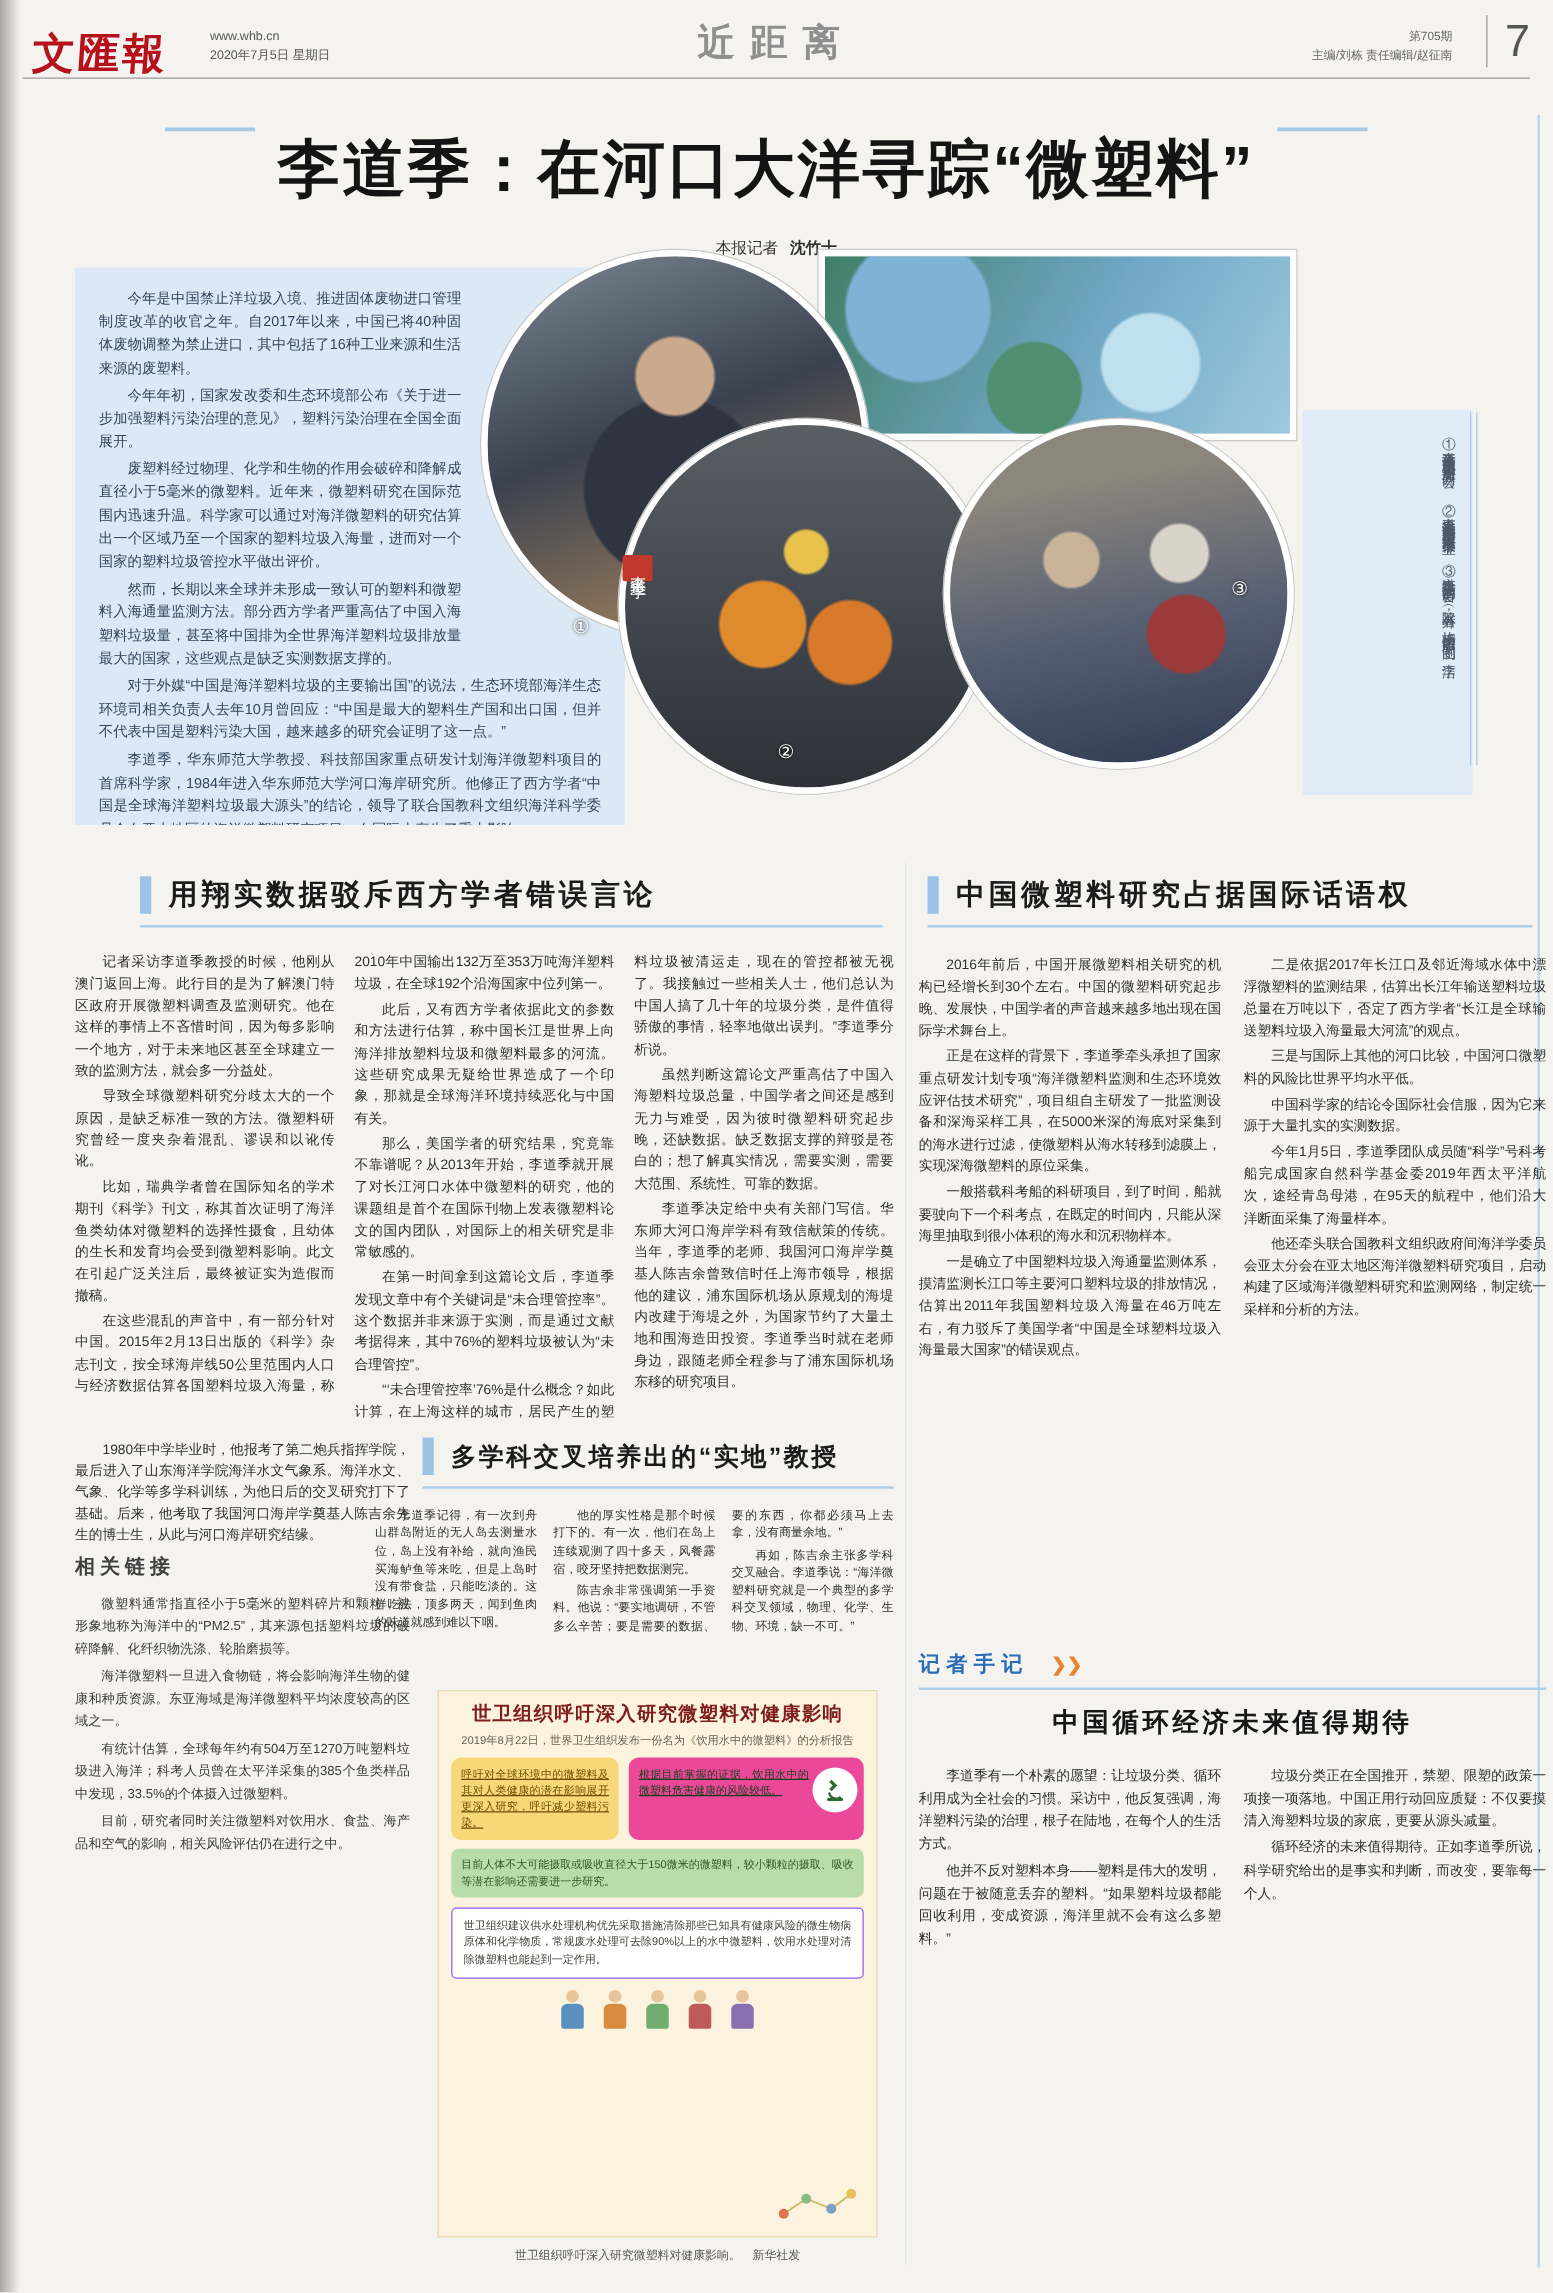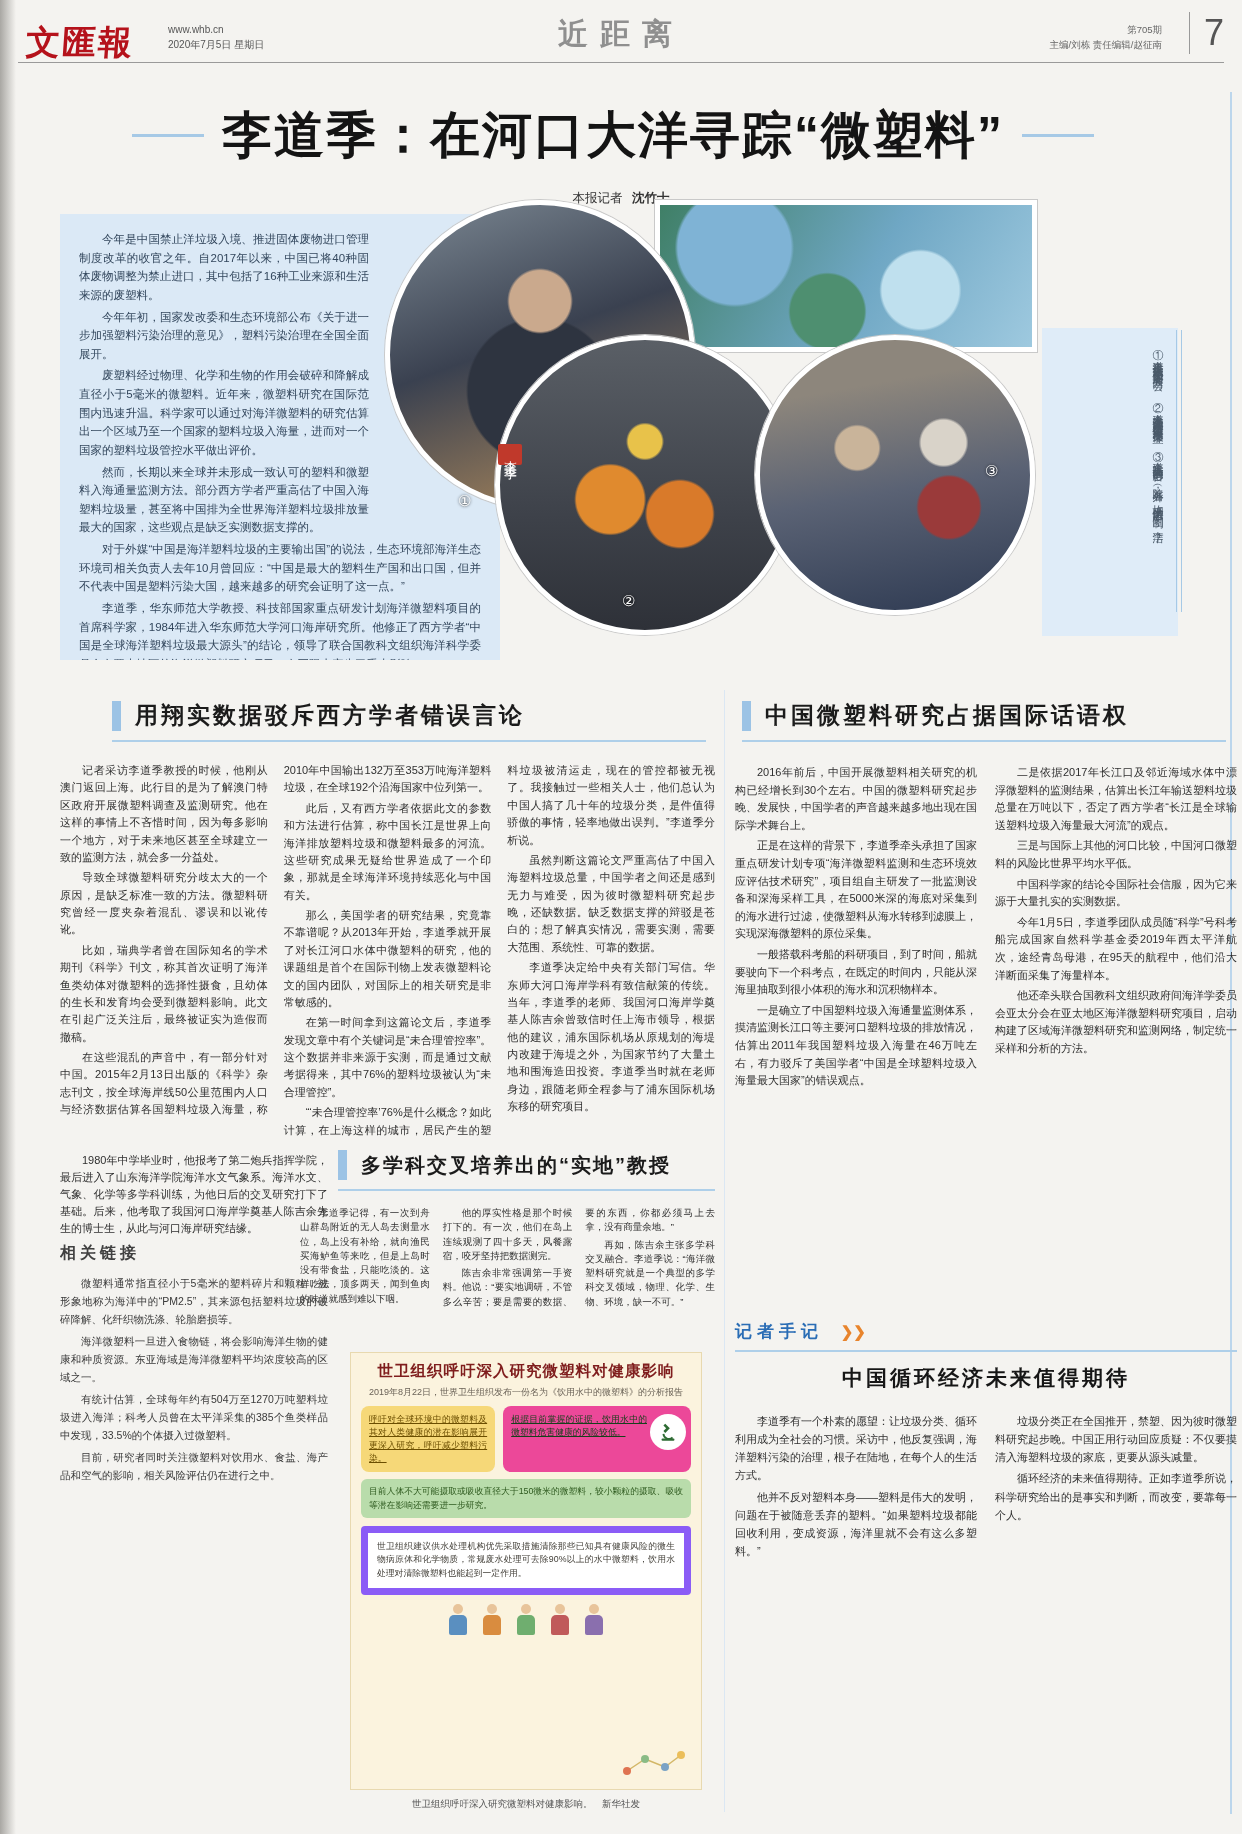--- a/index.html
+++ b/index.html
@@ -7,21 +7,21 @@
   .page{position:absolute;inset:0;}
   .scan-edge{position:absolute;left:0;top:0;width:16px;height:1834px;background:linear-gradient(90deg,#a9a7a3,#f4f3f0);}
   
   .masthead-name{position:absolute;left:26px;top:20px;font-size:34px;font-weight:900;color:#b5121b;letter-spacing:2px;transform:skewX(-4deg);}
   .masthead-meta{position:absolute;left:168px;top:22px;font-size:10px;line-height:1.5;color:#555;}
   .section-title{position:absolute;left:0;right:0;top:14px;text-align:center;font-size:30px;color:#8f8f8f;letter-spacing:12px;font-weight:600;}
   .issue-meta{position:absolute;right:80px;top:22px;text-align:right;font-size:9.5px;line-height:1.6;color:#666;}
   .page-number{position:absolute;right:18px;top:12px;font-size:36px;color:#555;border-left:1px solid #999;padding-left:14px;height:42px;line-height:42px;}
   .header-rule{position:absolute;left:18px;top:62px;width:1206px;height:1px;background:#9a9a9a;}
   
-  .headline-row{position:absolute;left:0;right:16px;top:102px;display:flex;align-items:center;justify-content:center;gap:18px;}
+  .headline-row{position:absolute;left:0;right:16px;top:102px;display:flex;justify-content:center;gap:18px;}
   .headline-dash{width:72px;height:3px;background:#a6c9e6;}
   .headline{font-size:50px;font-weight:900;color:#141414;letter-spacing:2px;margin:0;}
   .byline{position:absolute;left:0;right:0;top:190px;text-align:center;font-size:12.5px;color:#333;}
   .byline b{margin-left:6px;}
   
   .intro{position:absolute;left:60px;top:214px;width:402px;height:414px;background:#dbe9f6;padding:16px 19px;font-size:11.5px;line-height:1.62;color:#32465c;text-align:justify;overflow:hidden;}
   .intro p{margin:0 0 3px;text-indent:2em;}
   .photo-spacer{float:right;width:112px;height:282px;shape-outside:inset(0);}
   
   .photo{position:absolute;border:5px solid #fff;box-shadow:0 0 0 1px #c9c9c9;}
@@ -82,21 +82,21 @@
   
   .info{position:absolute;left:350px;top:1352px;width:352px;height:438px;background:#fbf3de;border:1px solid #e8d9b0;padding:8px 10px;box-sizing:border-box;overflow:hidden;}
   .info-title{margin:0;text-align:center;font-size:15.5px;font-weight:800;color:#7f1d1d;letter-spacing:1px;}
   .info-sub{margin:4px 0 7px;text-align:center;font-size:9px;color:#6a6257;line-height:1.4;}
   .info-row{display:flex;gap:8px;}
   .info-box{border-radius:8px;padding:7px 8px;font-size:8.8px;line-height:1.5;text-align:justify;text-decoration:underline;}
   .box-left{flex:1;background:#f6d878;color:#6b4e00;}
   .box-right{flex:1.15;background:#ec4899;color:#17401c;position:relative;padding-right:44px;}
   .scope-circle{position:absolute;right:5px;top:8px;width:36px;height:36px;background:#fff;border-radius:50%;display:flex;align-items:center;justify-content:center;}
   .info-note{margin-top:7px;background:#b9dcab;border-radius:6px;padding:6px 8px;font-size:8.8px;line-height:1.5;color:#2e5a1f;text-align:justify;}
-  .banner{margin-top:8px;background:#fff;border:7px solid #8b5cf6;border-radius:4px;padding:7px 9px;font-size:8.8px;line-height:1.55;color:#44413a;text-align:justify;}
+  .banner{margin-top:8px;background:#fff;border:1px solid #8b5cf6;border-radius:4px;padding:7px 9px;font-size:8.8px;line-height:1.55;color:#44413a;text-align:justify;}
   .people{display:flex;justify-content:center;gap:14px;margin-top:9px;}
   .person{width:20px;display:flex;flex-direction:column;align-items:center;}
   .person .head{width:10px;height:10px;border-radius:50%;background:#e8c49a;}
   .person .torso{width:18px;height:20px;border-radius:5px 5px 2px 2px;margin-top:1px;}
   .p1 .torso{background:#5a8fc0;} .p2 .torso{background:#d98c3f;} .p3 .torso{background:#6fae6f;} .p4 .torso{background:#c05a5a;} .p5 .torso{background:#8a6fae;}
   .molecules{position:absolute;right:12px;bottom:8px;opacity:.8;}
   .info-caption{position:absolute;left:340px;top:1798px;width:372px;text-align:center;font-size:9.5px;color:#555;}
 </style>
 </head>
 <body>
@@ -210,21 +210,21 @@
   </aside>
 
   <div class="nb-label">
     <span>记者手记</span>
     <span class="chev">❯❯</span>
   </div>
   <h2 class="nb-heading">中国循环经济未来值得期待</h2>
   <div class="cols nb-cols">
       <p>李道季有一个朴素的愿望：让垃圾分类、循环利用成为全社会的习惯。采访中，他反复强调，海洋塑料污染的治理，根子在陆地，在每个人的生活方式。</p>
       <p>他并不反对塑料本身——塑料是伟大的发明，问题在于被随意丢弃的塑料。“如果塑料垃圾都能回收利用，变成资源，海洋里就不会有这么多塑料。”</p>
-      <p>垃圾分类正在全国推开，禁塑、因为彼时微塑料研究起步晚。中国正用行动回应质疑：不仅要摸清入海塑料垃圾的家底，更要从源头减量。</p>
+      <p>垃圾分类正在全国推开，禁塑、限塑的政策一项接一项落地。中国正用行动回应质疑：不仅要摸清入海塑料垃圾的家底，更要从源头减量。</p>
       <p>循环经济的未来值得期待。正如李道季所说，科学研究给出的是事实和判断，而改变，要靠每一个人。</p>
     </div>
 
   <div class="info">
     <h3 class="info-title">世卫组织呼吁深入研究微塑料对健康影响</h3>
     <p class="info-sub">2019年8月22日，世界卫生组织发布一份名为《饮用水中的微塑料》的分析报告</p>
     <div class="info-row">
       <div class="info-box box-left">呼吁对全球环境中的微塑料及其对人类健康的潜在影响展开更深入研究，呼吁减少塑料污染。</div>
       <div class="info-box box-right">
         <span>根据目前掌握的证据，饮用水中的微塑料危害健康的风险较低。</span>

